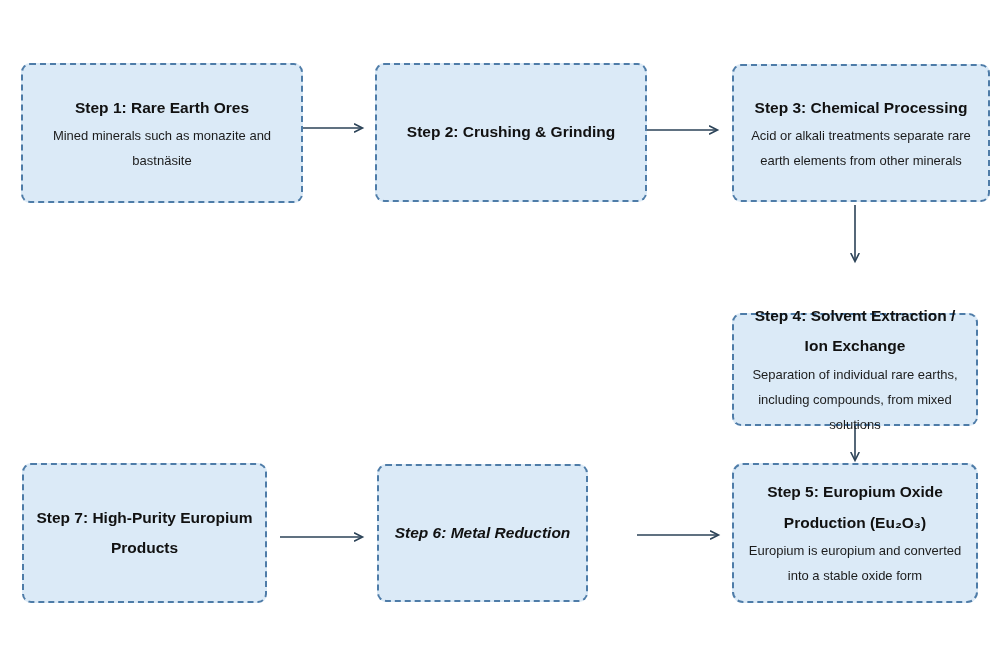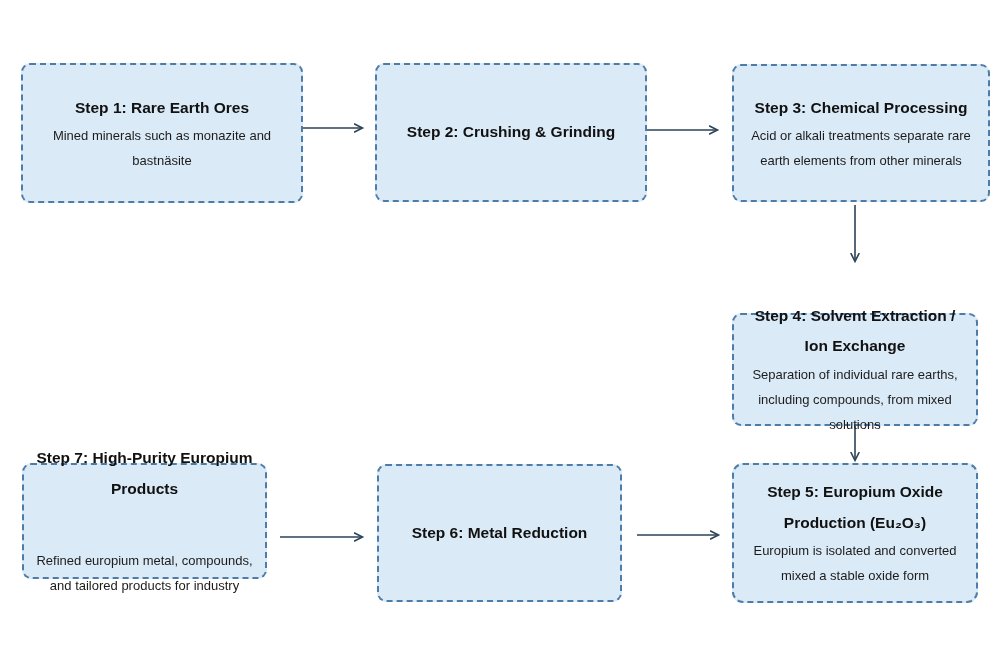--- a/index.html
+++ b/index.html
@@ -80,24 +80,23 @@
     <div class="desc">Acid or alkali treatments separate rare earth elements from other minerals</div>
   </div>
 
   <div class="node" style="left: 732px; top: 265px; width: 246px; height: 113px; margin-top: 48px;">
     <div class="title">Step 4: Solvent Extraction / Ion Exchange</div>
     <div class="desc">Separation of individual rare earths, including compounds, from mixed solutions</div>
   </div>
 
   <div class="node" style="left: 732px; top: 463px; width: 246px; height: 140px; border-radius: 11px;">
     <div class="title">Step 5: Europium Oxide Production (Eu₂O₃)</div>
-    <div class="desc">Europium is isolated and converted mixed a stable oxide form</div>
+    <div class="desc">Europium is europium and converted into a stable oxide form</div>
   </div>
 
-  <div class="node" style="left: 377px; top: 464px; width: 245px; height: 138px;">
+  <div class="node" style="left: 377px; top: 464px; width: 211px; height: 138px; font-style: italic;">
     <div class="title">Step 6: Metal Reduction</div>
   </div>
 
-  <div class="node" style="left: 22px; top: 463px; width: 245px; height: 116px; gap: 44px;">
+  <div class="node" style="left: 22px; top: 463px; width: 245px; height: 140px; gap: 44px;">
     <div class="title">Step 7: High-Purity Europium Products</div>
-    <div class="desc">Refined europium metal, compounds, and tailored products for industry</div>
   </div>
 </div>
 
 </body></html>

